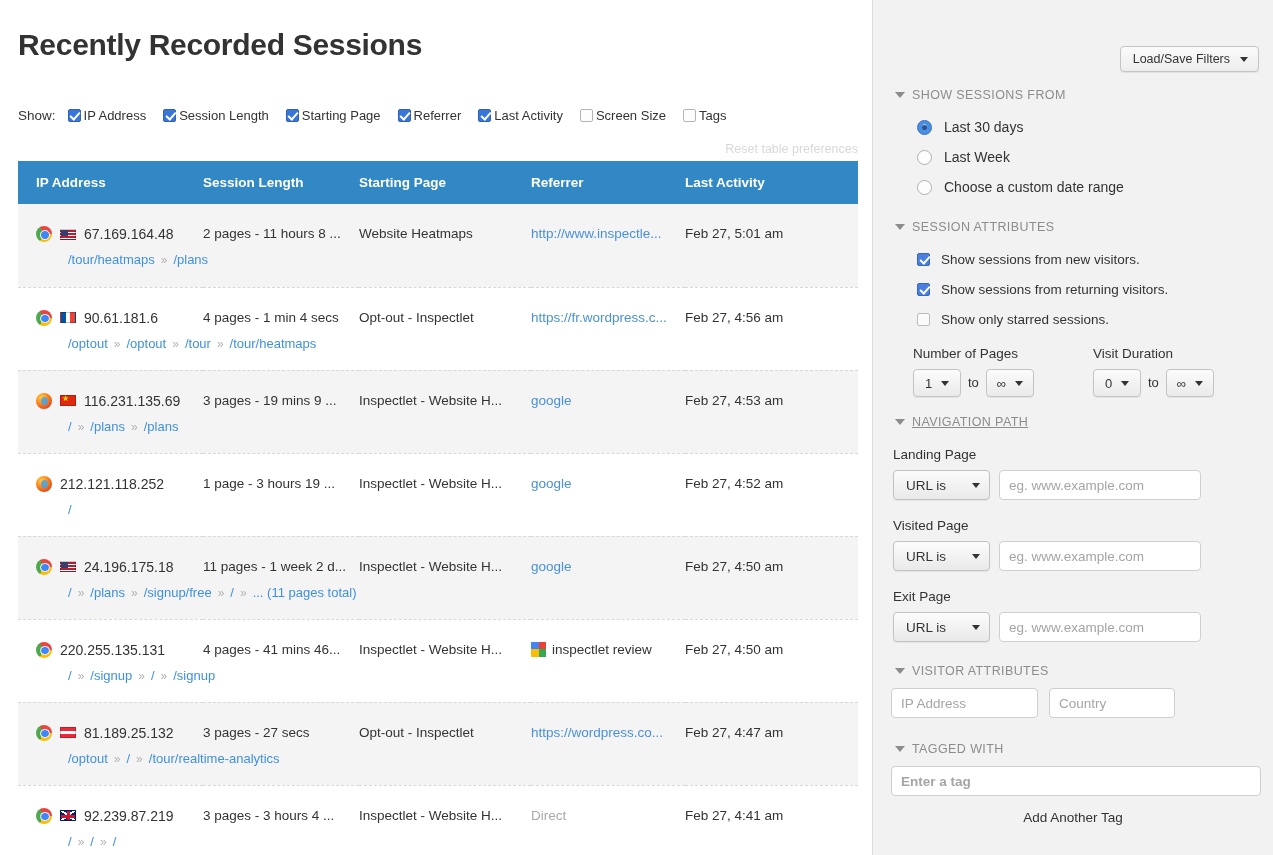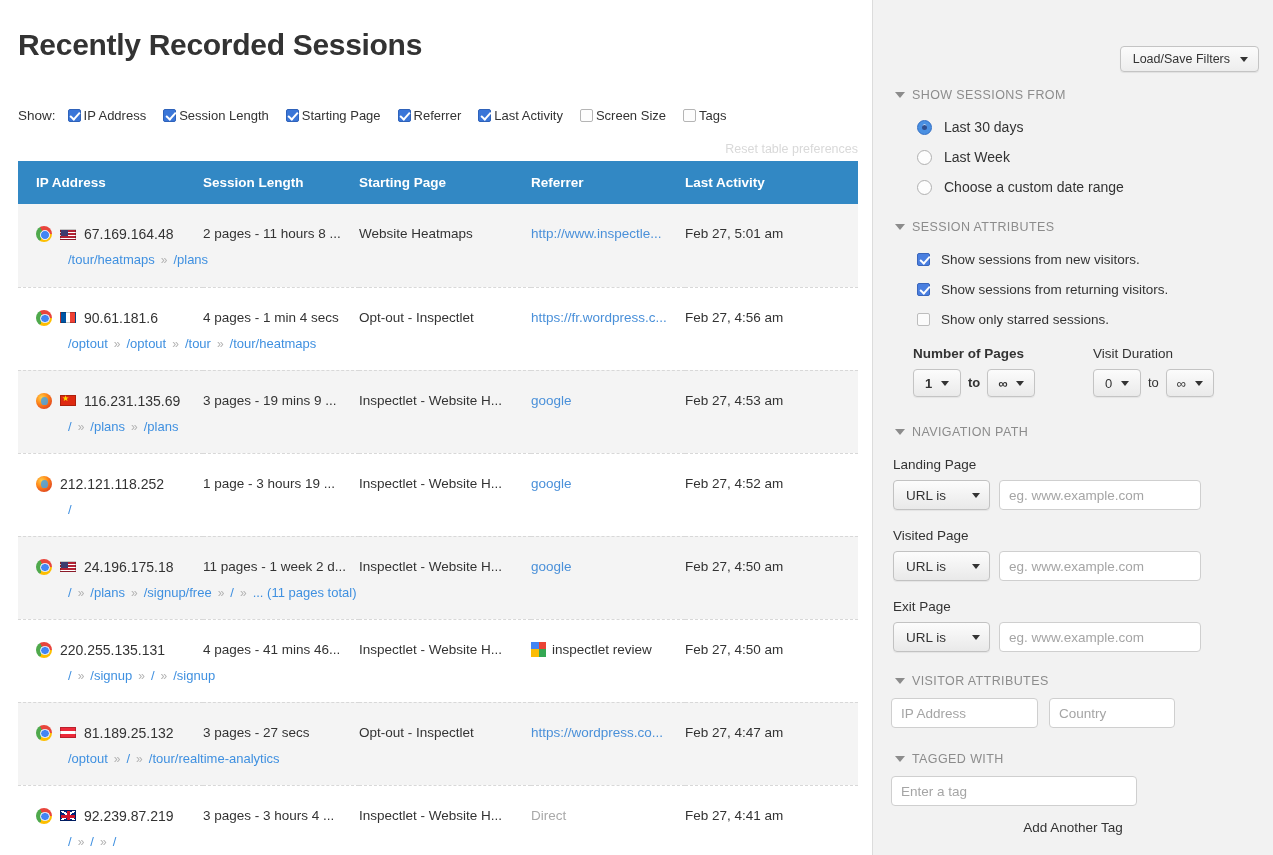--- a/index.html
+++ b/index.html
@@ -570,21 +570,21 @@
     <div class="chk-row">
       <span class="chk on"></span>
       <span class="chk-lbl">Show sessions from returning visitors.</span>
     </div>
     <div class="chk-row">
       <span class="chk off"></span>
       <span class="chk-lbl">Show only starred sessions.</span>
     </div>
 
     <div class="twocol">
-      <div style="width:180px;font-weight:bold;">
+      <div style="width:180px;">
         <div class="fld-label">Number of Pages</div>
         <div style="display:flex;align-items:center;">
           <span class="sel-sm">
             <span>1</span>
             <span class="caret"></span>
           </span>
           <span class="to-txt">to</span>
           <span class="sel-sm">
             <span>∞</span>
             <span class="caret"></span>
@@ -600,21 +600,21 @@
           </span>
           <span class="to-txt">to</span>
           <span class="sel-sm">
             <span>∞</span>
             <span class="caret"></span>
           </span>
         </div>
       </div>
     </div>
 
-    <div class="sect-hdr" style="margin-top:28px;">
+    <div class="sect-hdr" style="margin-top:18px;text-decoration:underline;">
       <span class="tri"></span>
       <span>NAVIGATION PATH</span>
     </div>
 
     <div class="np-label">Landing Page</div>
     <div class="np-row">
       <span class="sel-md">
         <span>URL is</span>
         <span class="caret"></span>
       </span>
@@ -646,18 +646,18 @@
     <div class="va-row">
       <input class="txt-in" style="width: 147px;" placeholder="IP Address">
       <input class="txt-in" style="width: 126px;" placeholder="Country">
     </div>
 
     <div class="sect-hdr" style="margin-top:24px;">
       <span class="tri"></span>
       <span>TAGGED WITH</span>
     </div>
     <div class="tag-row">
-      <input class="txt-in" style="width: 246px; height: 30px;" placeholder="Enter a tag">
+      <input class="txt-in" style="width: 370px; height: 30px; font-weight: bold;" placeholder="Enter a tag">
     </div>
     <div class="add-tag">Add Another Tag</div>
 
   </div>
 </div>
 
 </body></html>

